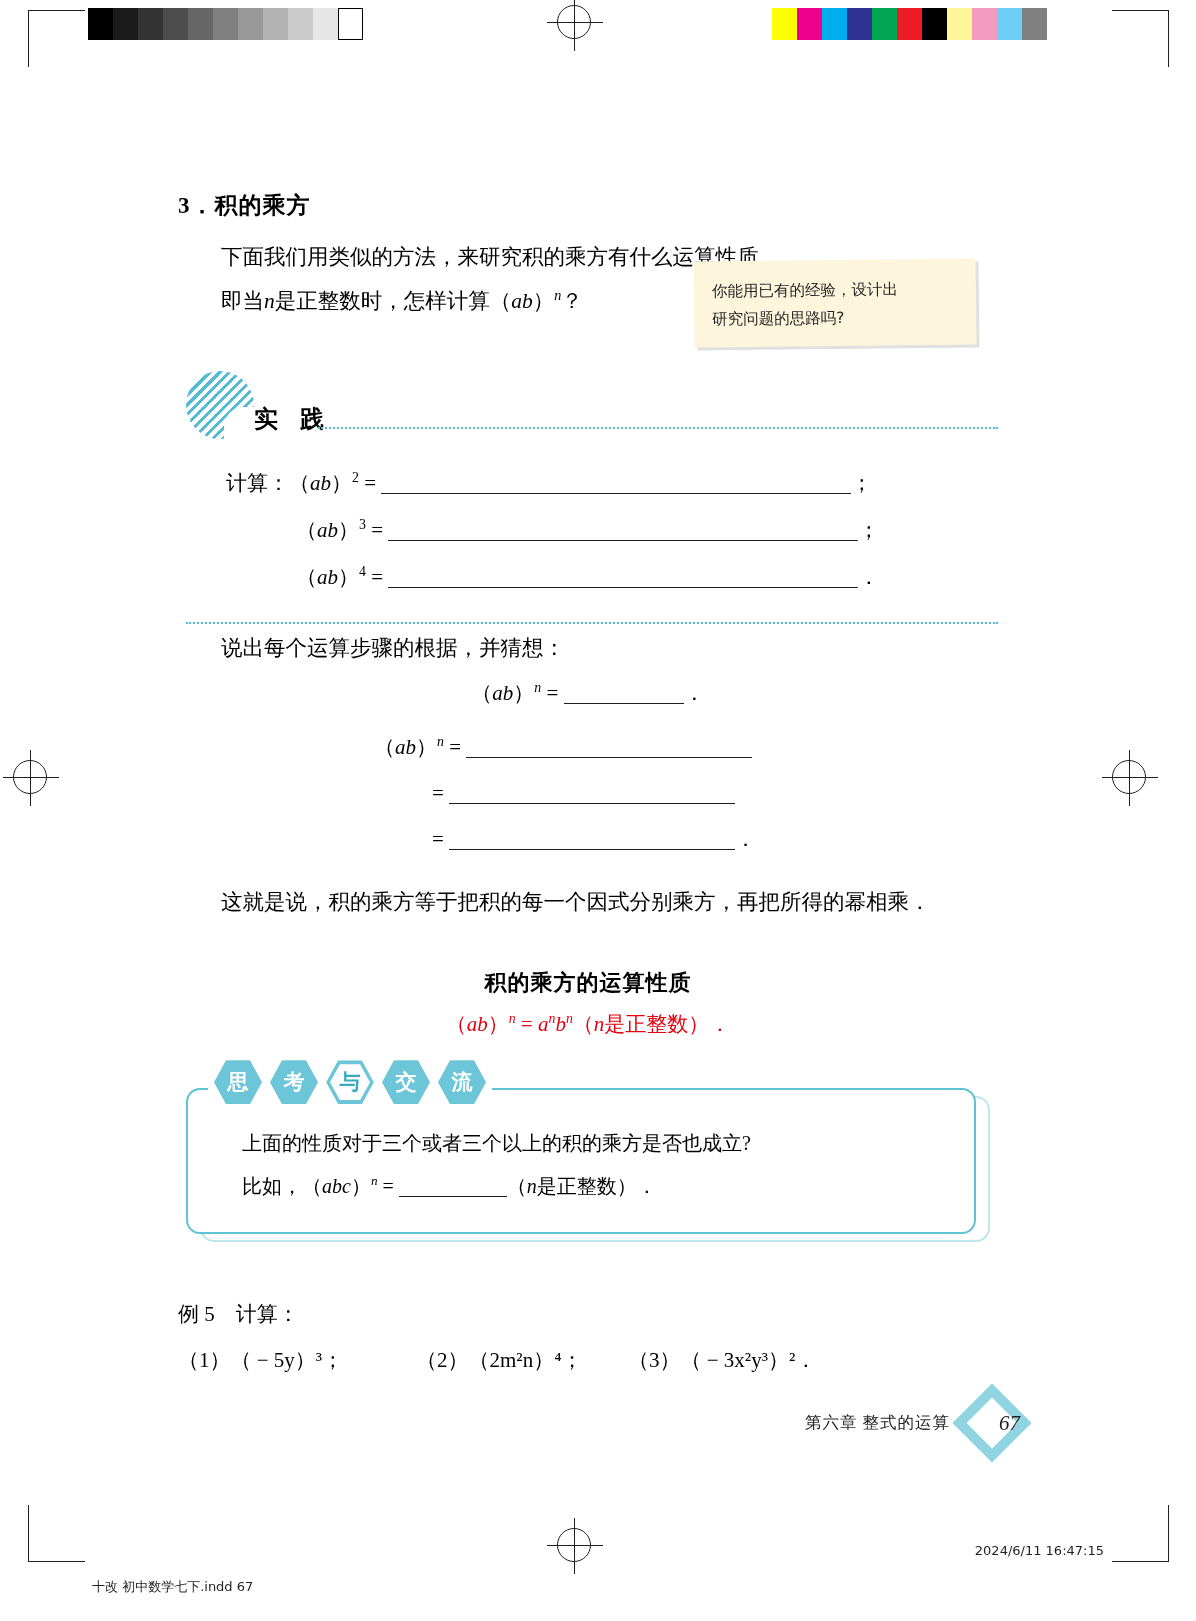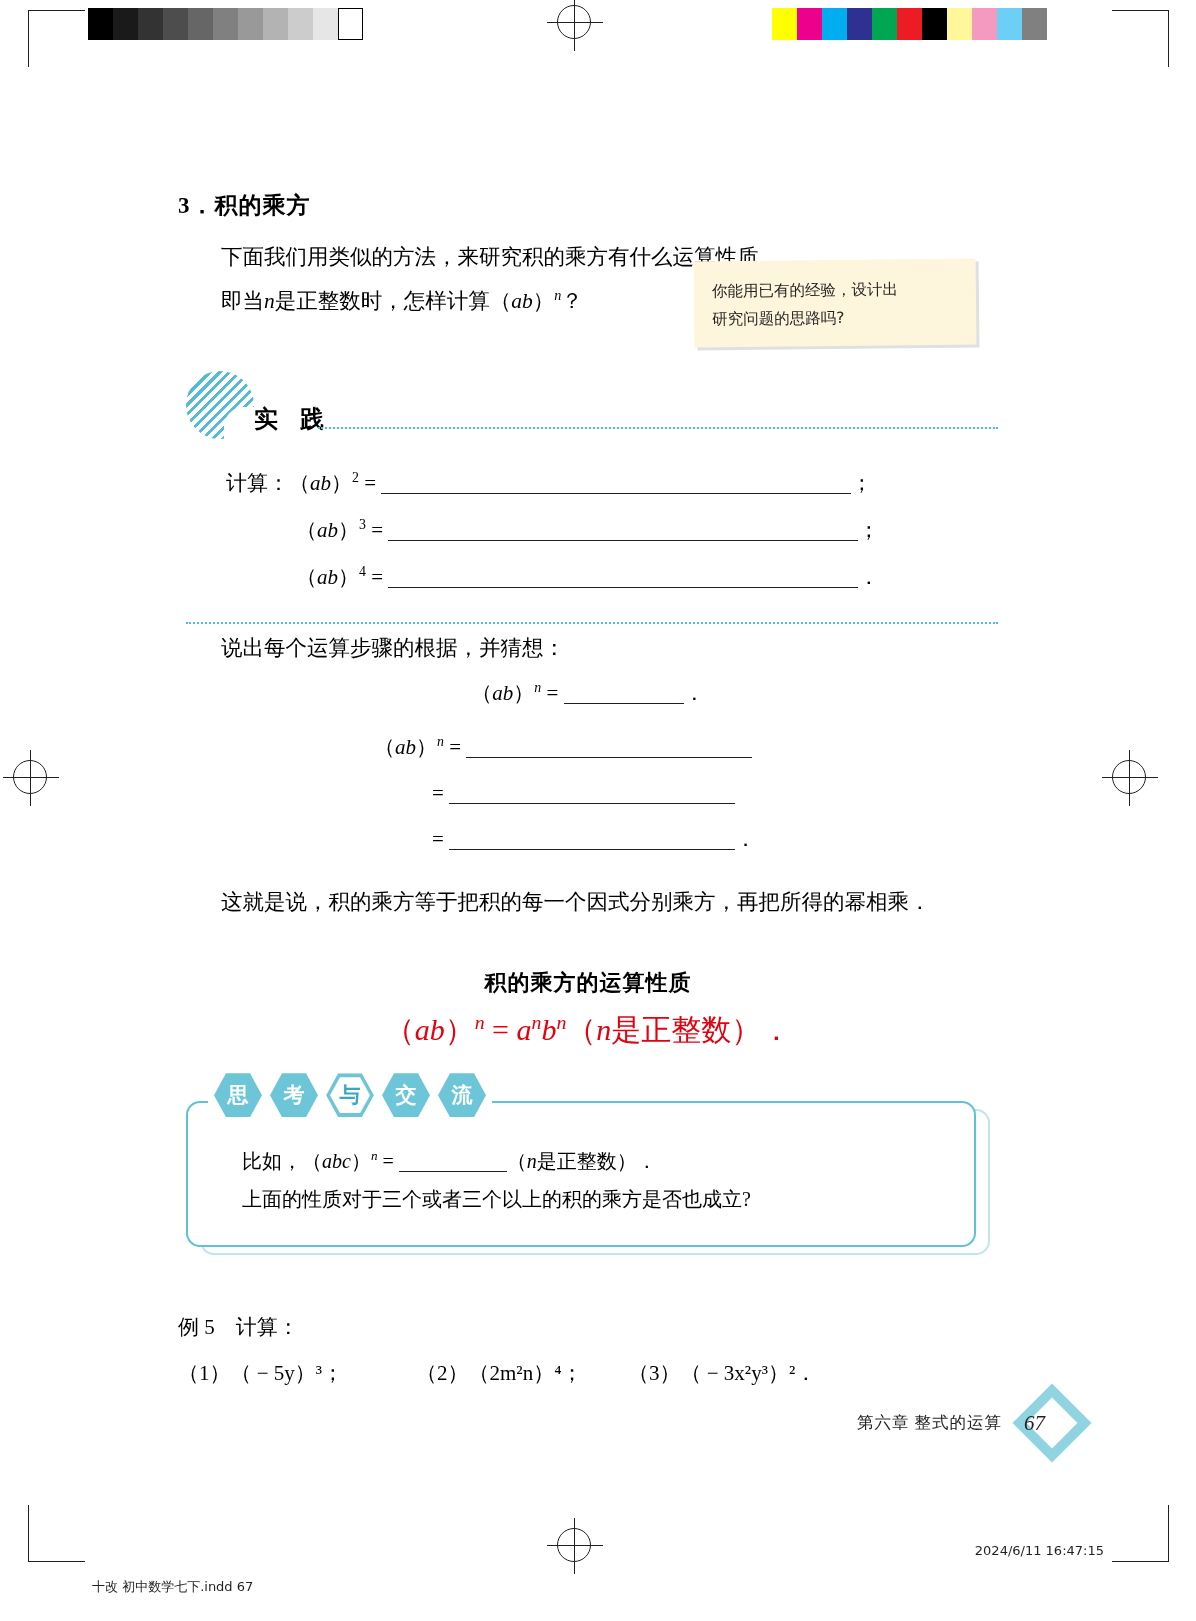--- a/index.html
+++ b/index.html
@@ -161,21 +161,21 @@
   
   .prop-title {
     text-align: center;
     font-size: 22px;
     font-weight: bold;
     margin-top: 48px;
     letter-spacing: 1px;
   }
   .prop-formula {
     text-align: center;
-    font-size: 30px;
+    font-size: 21px;
     color: #e3000f;
     margin-top: 12px;
   }
 
   
   .think-wrap {
     position: relative;
     margin-top: 44px;
     margin-left: 8px;
     width: 800px;
@@ -247,38 +247,37 @@
   
   .ex-block { margin-top: 52px; font-size: 21px; line-height: 40px; }
   .ex-items { display: flex; margin-top: 6px; }
   .ex-items > div { white-space: nowrap; }
   .ex-i1 { width: 238px; }
   .ex-i2 { width: 212px; }
 
   
   .footer {
     position: absolute;
-    left: 820px;
+    left: 760px;
     top: 1395px;
     width: 260px;
     display: flex;
     align-items: center;
     justify-content: flex-end;
-    gap: 8px;
   }
   .footer-text {
     font-size: 16.5px;
     color: #231f20;
     margin-right: 14px;
     letter-spacing: 1px;
   }
   .page-diamond {
     width: 56px; height: 56px;
     position: relative;
-    display: flex; align-items: center; justify-content: flex-start;
+    display: flex; align-items: center; justify-content: flex-end;
   }
   .page-diamond .d-out {
     position: absolute; inset: 0;
     background: #8fd4e0;
     transform: rotate(45deg);
   }
   .page-diamond .d-in {
     position: absolute; inset: 10px;
     background: #ffffff;
     transform: rotate(45deg);
@@ -424,24 +423,24 @@
       <div class="hex-row">
         <div class="hex">思</div>
         <div class="hex">考</div>
         <div class="hex alt">
             <span>与</span>
           </div>
         <div class="hex">交</div>
         <div class="hex">流</div>
       </div>
       <div class="think-text">
+        <div>上面的性质对于三个或者三个以上的积的乘方是否也成立?</div>
         <div>
           <span>比如，（</span><span class="italic">abc</span><span>）</span><span class="supn italic">n</span><span> = </span><span class="blank" style="width:108px;"></span><span>（</span><span class="italic">n</span><span>是正整数）．</span>
         </div>
-        <div>上面的性质对于三个或者三个以上的积的乘方是否也成立?</div>
       </div>
     </div>
 
     <div class="ex-block">
       <div>
         <span>例 5</span>
         &nbsp;&nbsp;&nbsp;<span>计算：</span>
       </div>
       <div class="ex-items">
         <div class="ex-i1">（1）（ − 5y）³；</div>

